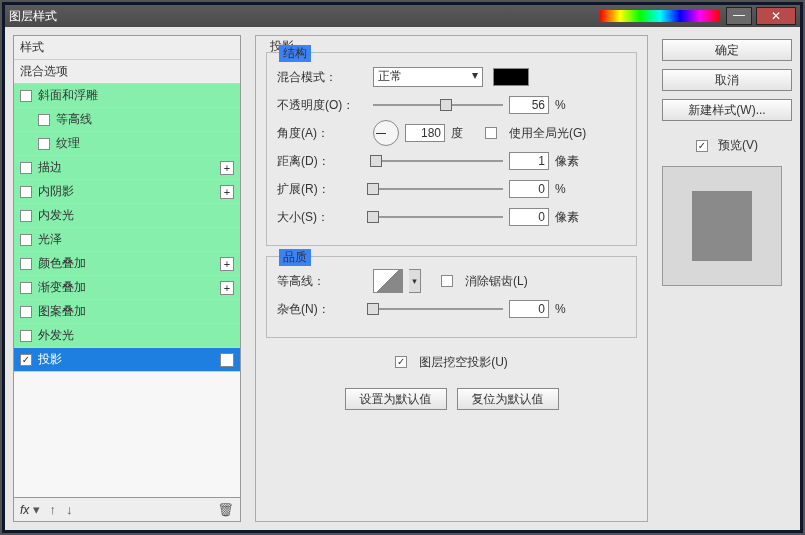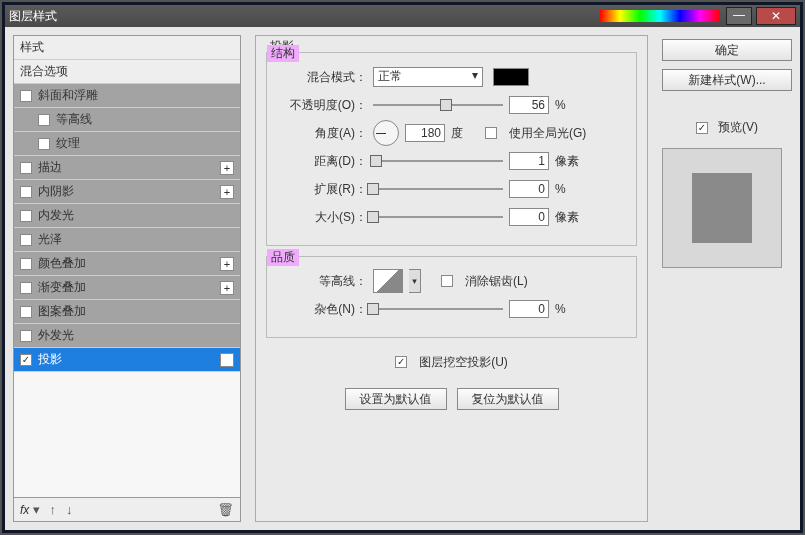--- a/index.html
+++ b/index.html
@@ -6,52 +6,52 @@
 body{background:#535353;padding:2px}
 .window{background:#e8e8e8;width:801px;height:531px;border:3px solid #0f172a;display:flex;flex-direction:column}
 .titlebar{height:22px;background:linear-gradient(#5a5a5a,#4a4a4a);display:flex;align-items:center;padding:0 4px;color:#fff}
 .titlebar-text{flex:1;color:#fff;font-size:12px}
 .rainbow{width:120px;height:12px;background:linear-gradient(90deg,#f00,#ff0,#0f0,#0ff,#00f,#f0f,#f00);margin-right:6px}
 .close-btn{width:40px;height:18px;background:#b94a4a;color:#fff;text-align:center;line-height:16px;border:1px solid #222;margin-left:4px}
 .min-btn{width:26px;height:18px;background:#6a6a6a;text-align:center;line-height:14px;color:#fff;border:1px solid #222}
 .body{flex:1;display:flex;padding:8px;gap:14px}
 .left{width:228px;display:flex;flex-direction:column}
 .styles-list{flex:1;border:1px solid #999;background:#f7f7f7;overflow:hidden}
-.list-row{height:24px;display:flex;align-items:center;padding:0 6px;border-bottom:1px solid #ccc;background:#a3a3a3}
+.list-row{height:24px;display:flex;align-items:center;padding:0 6px;border-bottom:1px solid #ccc;background:#86efac}
 .list-row.header{background:#eee;font-weight:normal}
 .list-row.sub{padding-left:24px}
 .list-row.selected{background:#1e7fe0;color:#fff}
 .list-row.selected *{color:#fff}
 .chk{width:12px;height:12px;border:1px solid #888;background:#fff;margin-right:6px;display:inline-flex;align-items:center;justify-content:center}
 .chk.checked::after{content:"✓";font-size:10px;line-height:1;color:#333}
 .list-row.selected .chk.checked::after{color:#333;background:#fff}
 .plus{margin-left:auto;width:14px;height:14px;border:1px solid #888;text-align:center;line-height:12px;font-size:11px;background:#fff}
 .toolbar{height:24px;border:1px solid #999;border-top:none;background:#eee;display:flex;align-items:center;padding:0 6px;gap:10px}
 .toolbar .spacer{flex:1}
 .center{flex:1;border:1px solid #aaa;background:#eaeaea;padding:6px 10px;position:relative}
 .fieldset{border:1px solid #bbb;padding:10px 10px 14px;margin-bottom:10px;position:relative}
-.legend{position:absolute;top:-8px;left:0;background:#f0abfc;padding:0 4px}
+.legend{position:absolute;top:-8px;left:12px;background:#3b82f6;padding:0 4px}
 .row{display:flex;align-items:center;height:28px;gap:6px}
-.lbl{width:90px;text-align:right}
+.lbl{width:90px;text-align:left}
 .select{width:110px;height:20px;border:1px solid #888;background:#fff;display:flex;align-items:flex-start;padding:0 4px;justify-content:space-between}
 .swatch{width:36px;height:18px;border:1px solid #888;background:#000;margin-left:4px}
 .slider{width:130px;height:14px;position:relative}
 .slider-track{position:absolute;top:6px;left:0;right:0;height:2px;background:#999}
 .slider-thumb{position:absolute;top:1px;width:12px;height:12px;background:#ddd;border:1px solid #666;transform:translateX(-50%)}
 .numbox{width:40px;height:18px;border:1px solid #888;background:#fff;text-align:right;padding:0 3px;line-height:16px}
 .unit{width:28px}
 .angle{width:26px;height:26px;border:1px solid #888;border-radius:50%;background:#f5f5f5;position:relative}
 .angle::after{content:"";position:absolute;width:10px;height:1px;background:#333;top:50%;left:50%;transform-origin:left;transform:rotate(180deg)}
 .contour{width:30px;height:24px;border:1px solid #888;background:linear-gradient(135deg,#fff 0 49%,#888 50% 100%)}
 .contour-drop{width:12px;height:24px;border:1px solid #888;border-left:none;background:#ddd;text-align:center;line-height:22px;font-size:9px}
 .btn{border:1px solid #888;background:linear-gradient(#fdfdfd,#e4e4e4);padding:2px 14px;height:22px;line-height:16px;text-align:center}
 .section-title{position:absolute;top:2px;left:10px;background:#eaeaea;padding:0 4px}
 .right{width:130px;display:flex;flex-direction:column;gap:8px;padding-top:4px}
 .right .btn{width:100%}
-.preview-chk{display:flex;align-items:center;justify-content:center;gap:4px;margin-top:20px}
+.preview-chk{display:flex;align-items:center;justify-content:center;gap:4px;margin-top:8px}
 .preview-box{width:120px;height:120px;border:1px solid #999;background:#d8d8d8;margin-top:4px;display:flex;align-items:center;justify-content:center}
 .preview-inner{width:60px;height:70px;background:#8a8a8a}
 .bottom-btns{display:flex;gap:10px;justify-content:center;margin-top:12px}
 .icon{font-size:13px;color:#555}
 </style>
 </head>
 <body>
 
 <div class="window">
   <div class="titlebar">
@@ -219,20 +219,21 @@
         <span>图层挖空投影(U)</span>
       </div>
       <div class="bottom-btns">
         <div class="btn">设置为默认值</div>
         <div class="btn">复位为默认值</div>
       </div>
     </div>
 
     <div class="right">
       <div class="btn">确定</div>
+      <div class="btn">取消</div>
       <div class="btn">新建样式(W)...</div>
       <div class="preview-chk">
         <span class="chk checked"></span>
         <span>预览(V)</span>
       </div>
       <div class="preview-box">
         <div class="preview-inner"></div>
       </div>
     </div>
   </div>

